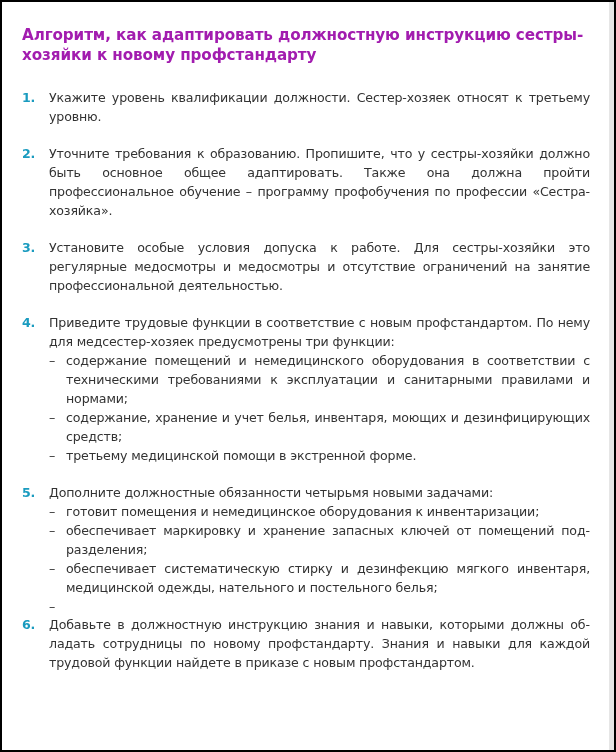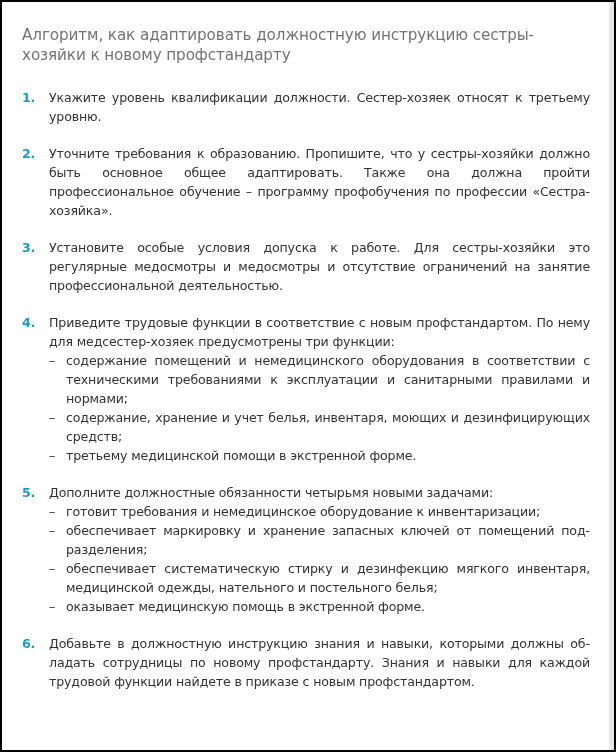--- a/index.html
+++ b/index.html
@@ -33,24 +33,24 @@
       background: #e6e6e6;
     }
     .content {
       position: absolute;
       left: 22px;
       top: 25px;
       width: 568px;
     }
     .title {
       font-family: "DejaVu Sans", sans-serif;
-      font-weight: normal;
+      font-weight: bold;
       font-size: 15.2px;
       line-height: 20px;
-      color: #737373;
+      color: #a21caf;
       margin: 0 0 23px 0;
       letter-spacing: -0.1px;
     }
     ol.steps {
       list-style: none;
       margin: 0;
       padding: 0;
     }
     .step {
       position: relative;
@@ -126,33 +126,32 @@
           <span>третьему медицинской помощи в экстренной форме.</span>
         </li>
       </ul>
     </li>
     <li class="step">
       <span class="step-num" style="color: rgb(26, 155, 191);">5.</span>
       <div>Дополните должностные обязанности четырьмя новыми задачами:</div>
       <ul class="subs">
         <li class="sub">
           <span class="dash">–</span>
-          <span>готовит требования и немедицинское оборудование к инвентаризации;</span>
+          <span>готовит помещения и немедицинское оборудования к инвентаризации;</span>
         </li>
         <li class="sub">
           <span class="dash">–</span>
           <span>обеспечивает маркировку и хранение запасных ключей от помещений под­разделения;</span>
         </li>
         <li class="sub">
           <span class="dash">–</span>
           <span>обеспечивает систематическую стирку и дезинфекцию мягкого инвентаря, медицинской одежды, нательного и постельного белья;</span>
         </li>
         <li class="sub">
           <span class="dash">–</span>
-          <span>оказывает медицинскую помощь в экстренной форме.</span>
         </li>
       </ul>
     </li>
     <li class="step">
       <span class="step-num" style="color: rgb(26, 155, 191);">6.</span>
       <span>Добавьте в должностную инструкцию знания и навыки, которыми должны об­ладать сотрудницы по новому профстандарту. Знания и навыки для каждой трудовой функции найдете в приказе с новым профстандартом.</span>
     </li>
   </ol>
 </div>
 

